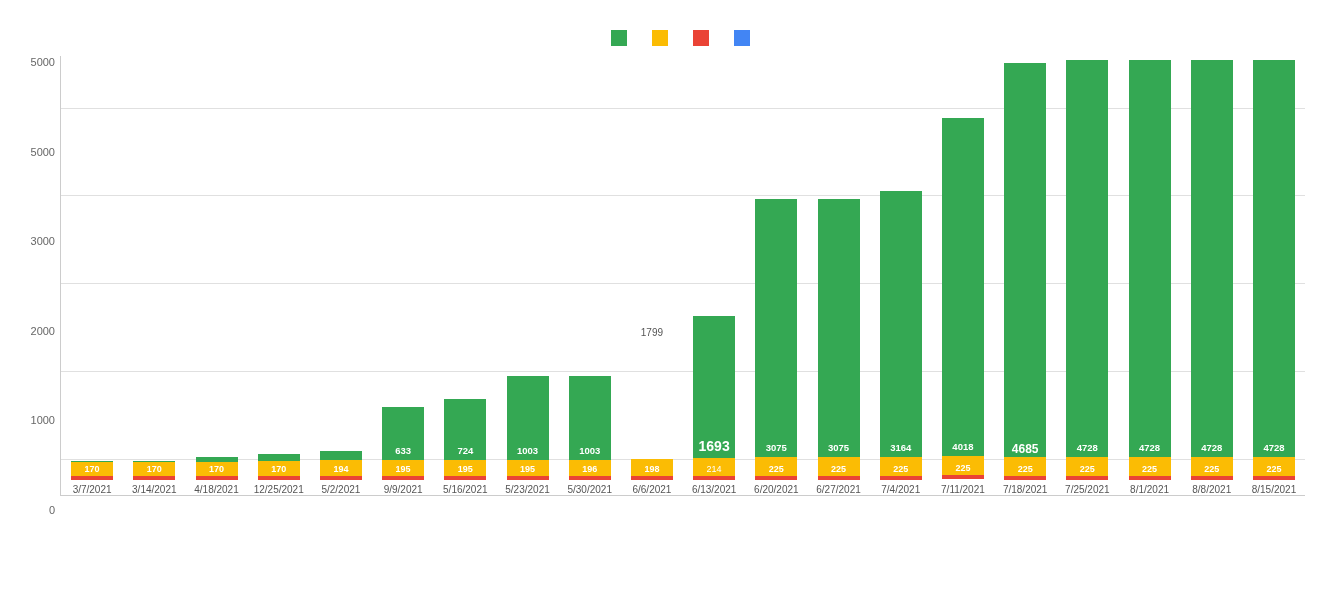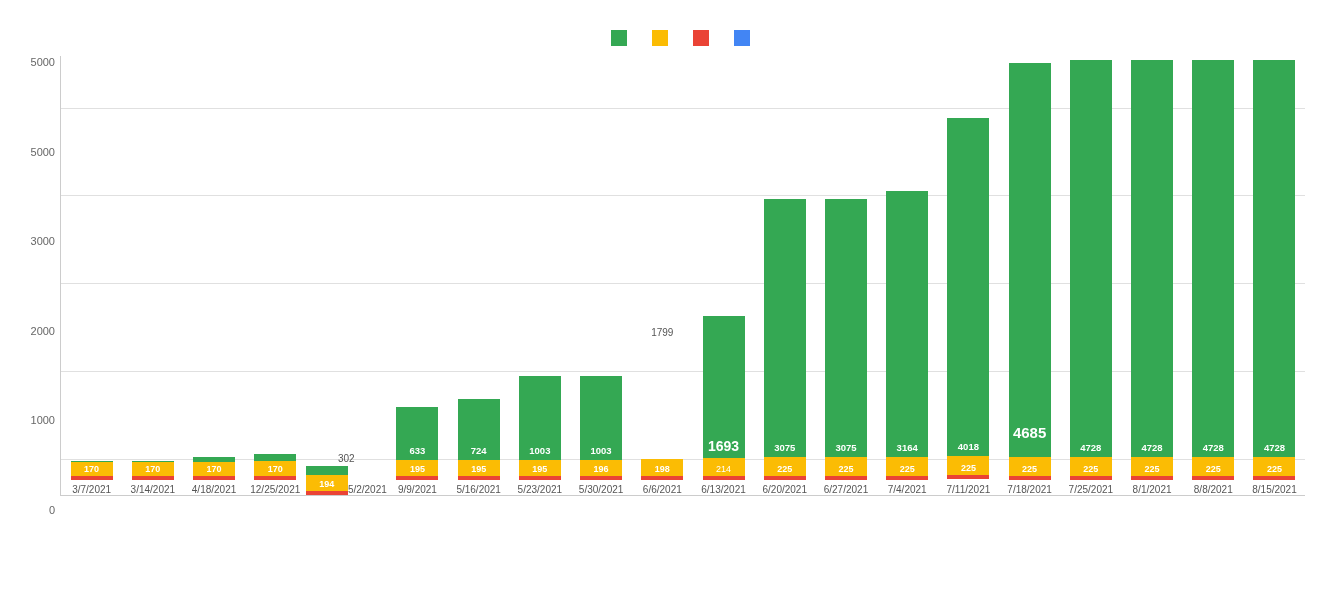--- a/index.html
+++ b/index.html
@@ -100,21 +100,21 @@
             <div style="position: absolute; font-size: 10px; color: rgb(85, 85, 85); white-space: nowrap; text-align: center; bottom: 28px; left: 50%; transform: translateX(-50%);">266</div>
             <div style="display: flex; flex-direction: column-reverse; align-items: center; width: 42px; position: relative;">
               <div style="width: 100%; height: 4px; background: rgb(234, 67, 53); position: relative; overflow: hidden;"></div>
               <div style="width: 100%; height: 15px; background: rgb(251, 188, 4); position: relative; overflow: hidden;">
                 <span style="position: absolute; bottom: 2px; left: 50%; transform: translateX(-50%); font-size: 9px; color: white; font-weight: bold;">170</span>
               </div>
               <div style="width: 100%; height: 7px; background: rgb(52, 168, 83); position: relative; overflow: hidden;"></div>
             </div>
             <div class="x-label" style="font-size: 10px; color: rgb(85, 85, 85); margin-top: 4px; text-align: center; white-space: nowrap;">12/25/2021</div>
           </div>
-          <div class="bar-col" style="height: 100%; display: flex; flex-direction: row; align-items: flex-end; justify-content: flex-end; flex: 1 1 0%; position: relative;">
+          <div class="bar-col" style="height: 100%; display: flex; flex-direction: column; align-items: center; justify-content: flex-end; flex: 1 1 0%; position: relative;">
             <div style="position: absolute; font-size: 10px; color: rgb(85, 85, 85); white-space: nowrap; text-align: center; bottom: 31px; left: 50%; transform: translateX(-50%);">302</div>
             <div style="display: flex; flex-direction: column-reverse; align-items: center; width: 42px; position: relative;">
               <div style="width: 100%; height: 4px; background: rgb(234, 67, 53); position: relative; overflow: hidden;"></div>
               <div style="width: 100%; height: 16px; background: rgb(251, 188, 4); position: relative; overflow: hidden;">
                 <span style="position: absolute; bottom: 2px; left: 50%; transform: translateX(-50%); font-size: 9px; color: white; font-weight: bold;">194</span>
               </div>
               <div style="width: 100%; height: 9px; background: rgb(52, 168, 83); position: relative; overflow: hidden;"></div>
             </div>
             <div class="x-label" style="font-size: 10px; color: rgb(85, 85, 85); margin-top: 4px; text-align: center; white-space: nowrap;">5/2/2021</div>
           </div>
@@ -246,21 +246,21 @@
             <div class="x-label" style="font-size: 10px; color: rgb(85, 85, 85); text-align: center; white-space: nowrap;">7/11/2021</div>
           </div>
           <div class="bar-col" style="height: 100%; display: flex; flex-direction: column; align-items: center; justify-content: flex-end; flex: 1 1 0%; position: relative;">
             <div style="position: absolute; font-size: 10px; color: rgb(85, 85, 85); white-space: nowrap; text-align: center; bottom: 419px; left: 50%; transform: translateX(-50%);">4915</div>
             <div style="display: flex; flex-direction: column-reverse; align-items: center; width: 42px; position: relative;">
               <div style="width: 100%; height: 4px; background: rgb(234, 67, 53); position: relative; overflow: hidden;"></div>
               <div style="width: 100%; height: 19px; background: rgb(251, 188, 4); position: relative; overflow: hidden;">
                 <span style="position: absolute; bottom: 2px; left: 50%; transform: translateX(-50%); font-size: 9px; color: white; font-weight: bold;">225</span>
               </div>
               <div style="width: 100%; height: 394px; background: rgb(52, 168, 83); position: relative; overflow: hidden;">
-                <span style="position: absolute; bottom: 16px; left: 50%; transform: translateX(-50%); font-size: 15px; color: white; font-weight: bold;">4685</span>
+                <span style="position: absolute; bottom: 1px; left: 50%; transform: translateX(-50%); font-size: 12px; color: white; font-weight: bold;">4685</span>
               </div>
             </div>
             <div class="x-label" style="font-size: 10px; color: rgb(85, 85, 85); margin-top: 4px; text-align: center; white-space: nowrap;">7/18/2021</div>
           </div>
           <div class="bar-col" style="height: 100%; display: flex; flex-direction: column; align-items: center; justify-content: flex-end; flex: 1 1 0%; position: relative;">
             <div style="position: absolute; font-size: 10px; color: rgb(85, 85, 85); white-space: nowrap; text-align: center; bottom: 422px; left: 50%; transform: translateX(-50%);">4958</div>
             <div style="display: flex; flex-direction: column-reverse; align-items: center; width: 42px; position: relative;">
               <div style="width: 100%; height: 4px; background: rgb(234, 67, 53); position: relative; overflow: hidden;"></div>
               <div style="width: 100%; height: 19px; background: rgb(251, 188, 4); position: relative; overflow: hidden;">
                 <span style="position: absolute; bottom: 2px; left: 50%; transform: translateX(-50%); font-size: 9px; color: white; font-weight: bold;">225</span>

